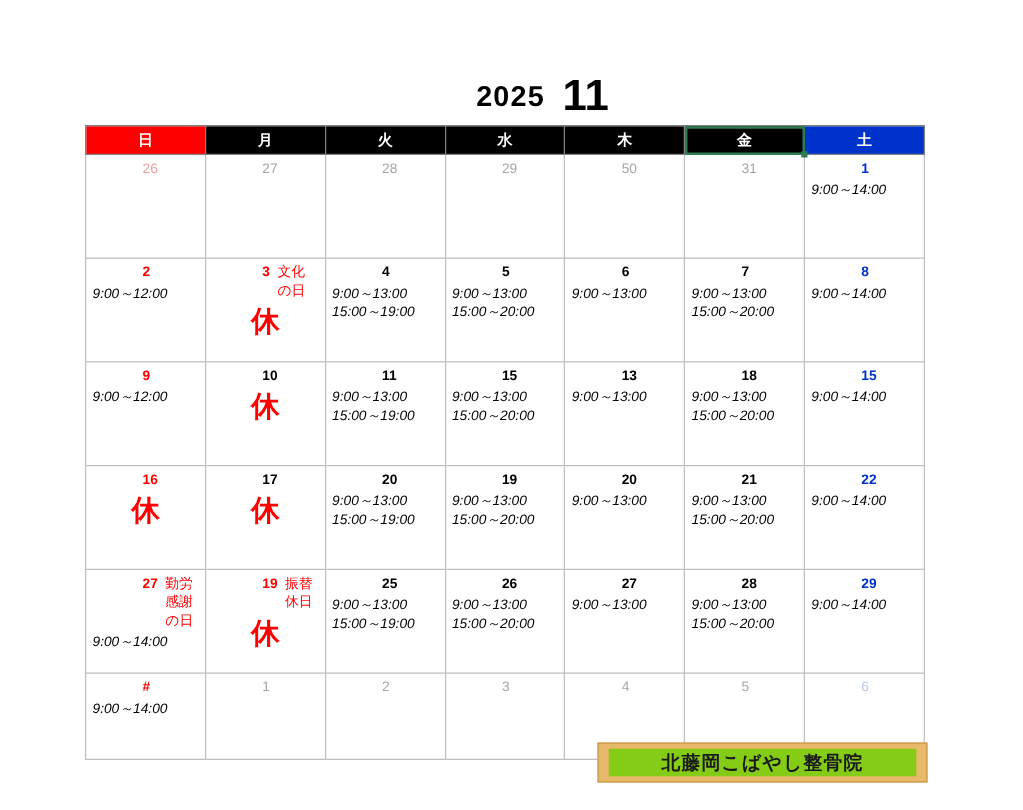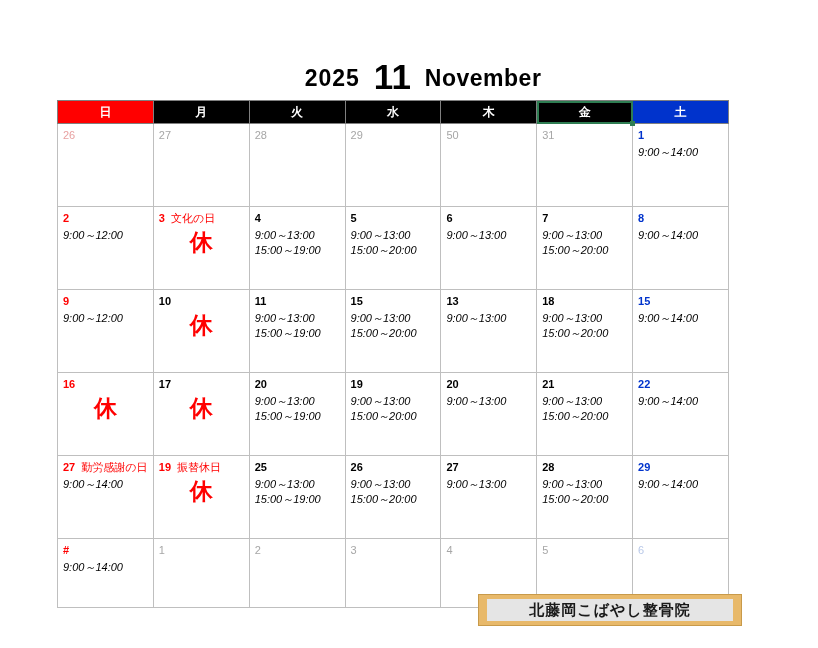--- a/index.html
+++ b/index.html
@@ -10,21 +10,21 @@
   body {
     width: 818px;
     height: 648px;
     font-family: "Liberation Sans", sans-serif;
     color: #000000;
     position: relative;
     overflow: hidden;
   }
   .calendar-wrap {
     position: absolute;
-    left: 57px;
+    left: 68px;
     top: 56px;
     width: 672px;
   }
   .title-row {
     display: flex;
     align-items: baseline;
     justify-content: center;
     gap: 14px;
     height: 44px;
     padding-left: 60px;
@@ -112,56 +112,55 @@
     font-style: italic;
   }
   .closed {
     font-size: 23px;
     color: #ff0000;
     font-weight: bold;
     text-align: center;
     margin-top: 4px;
     line-height: 1.1;
   }
-  .daynum-row { display: flex; align-items: baseline; }
+  .daynum-row { display: flex; align-items: baseline; margin-left: 40px; }
 
   .footer-plate {
     position: absolute;
     left: 478px;
     top: 594px;
     width: 262px;
     height: 30px;
     background: #e8b96a;
     border: 1px solid #c89a4a;
     display: flex;
     align-items: center;
     justify-content: center;
   }
   .footer-plate-inner {
-    background: #e5e5e5;
+    background: #84cc16;
     width: 246px;
     height: 22px;
     display: flex;
     align-items: center;
     justify-content: center;
     font-size: 15px;
     font-weight: bold;
     color: #1a1a1a;
     letter-spacing: 1px;
   }
 </style>
 </head>
 <body>
 
 <div class="calendar-wrap">
 
   <div class="title-row">
     <span class="title-year">2025</span>
     <span class="title-month">11</span>
-    <span class="title-monthname">November</span>
   </div>
 
   <table class="cal">
     <thead>
       <tr>
         <th class="hd-sun">日</th>
         <th class="hd-wd">月</th>
         <th class="hd-wd">火</th>
         <th class="hd-wd">水</th>
         <th class="hd-wd">木</th>

